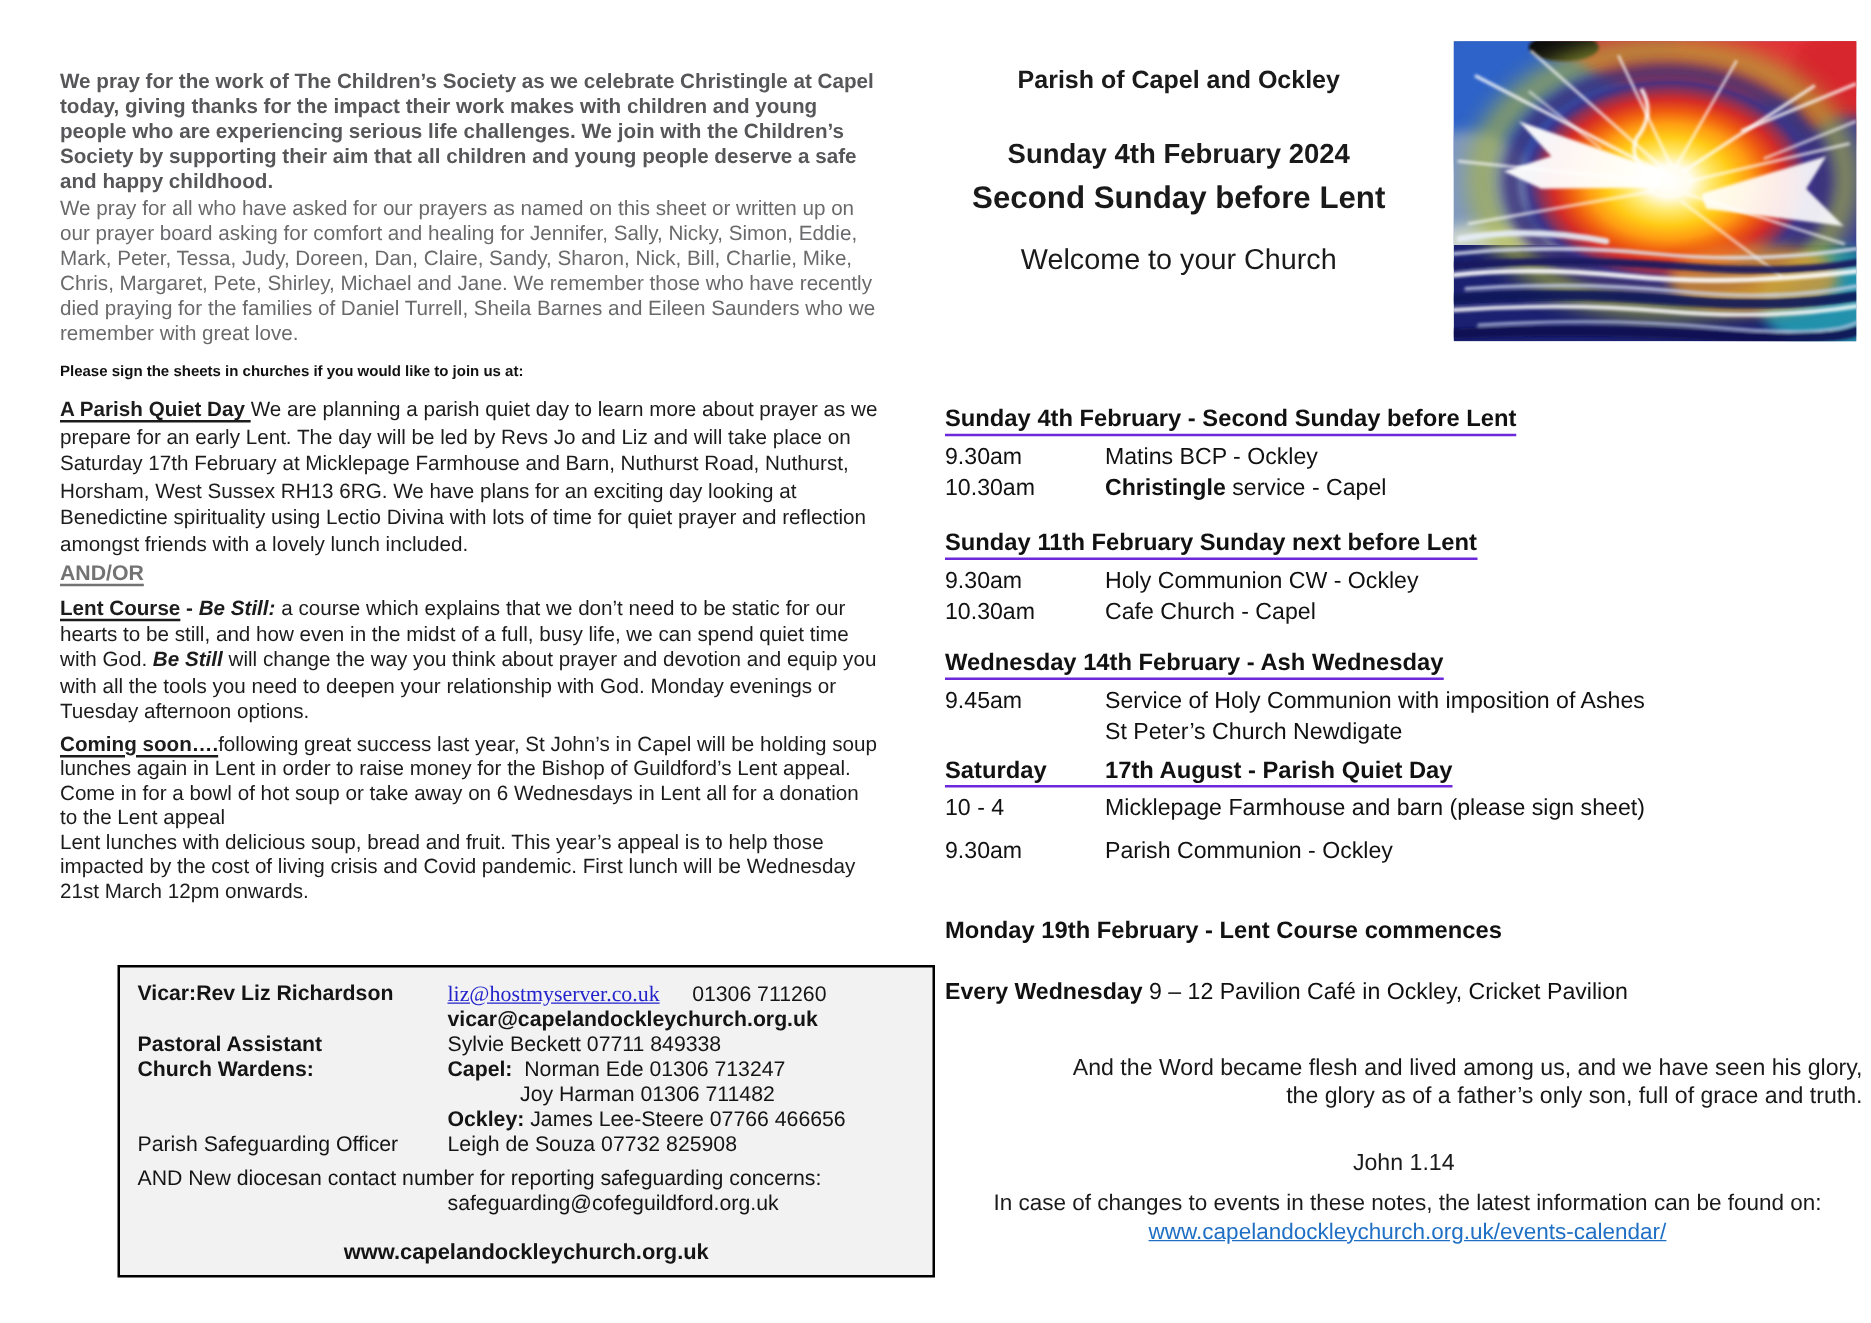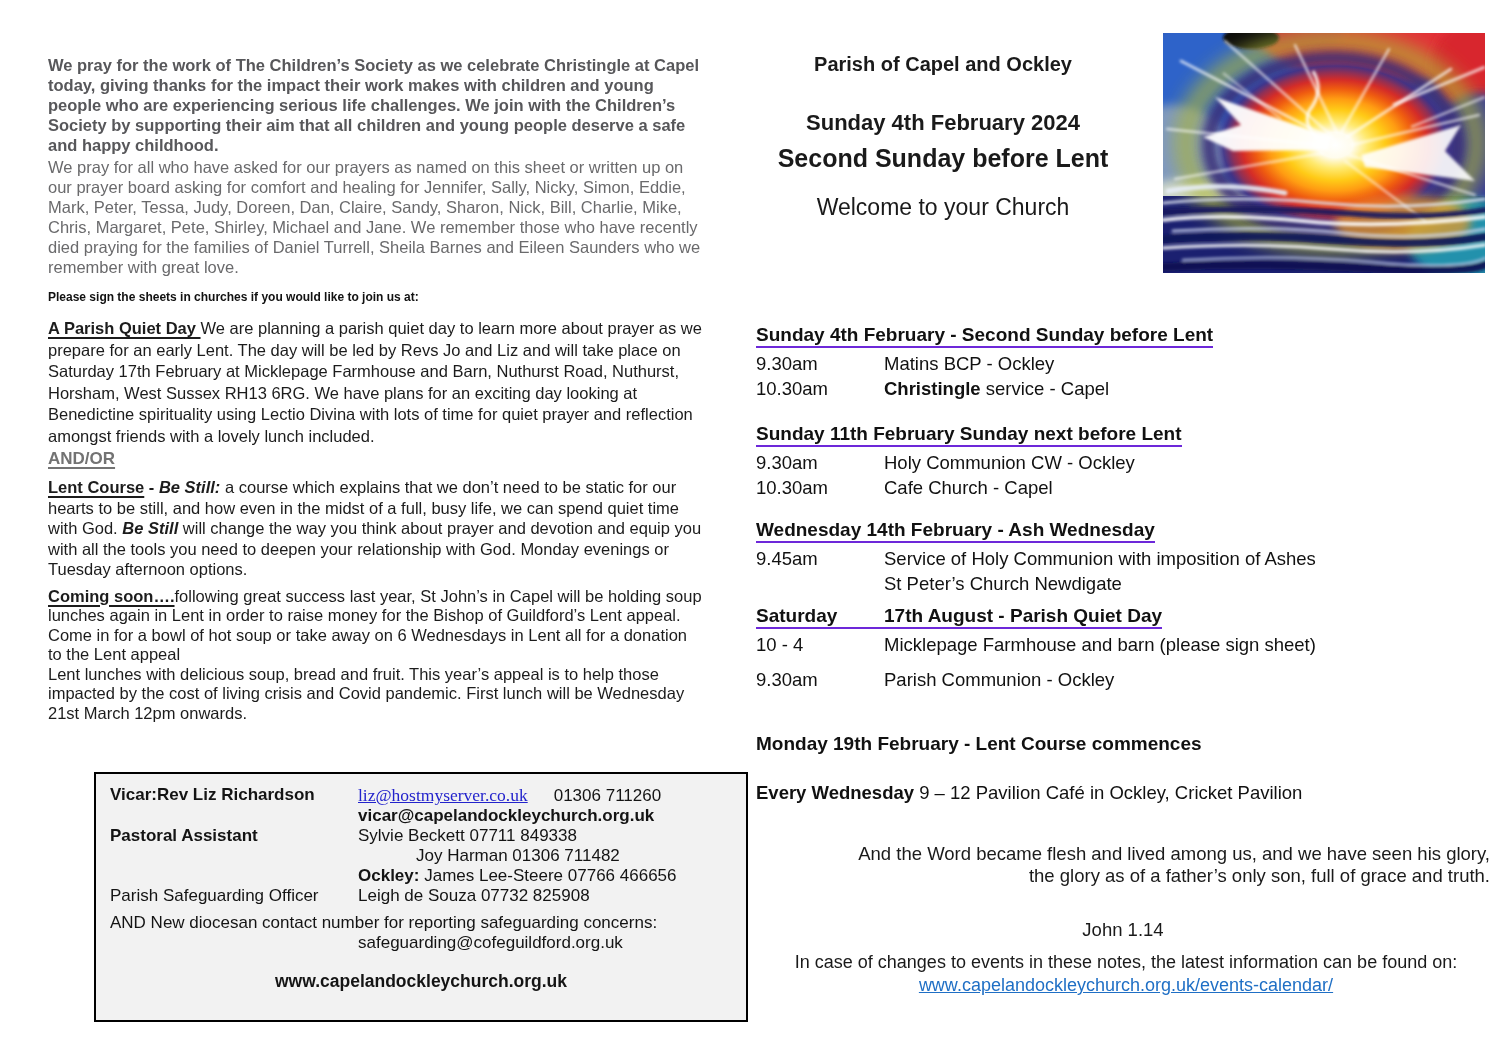--- a/index.html
+++ b/index.html
@@ -77,20 +77,24 @@
       <span class="cb-label b">Vicar:Rev Liz Richardson</span>
       <span class="cb-value"><a href="#" class="email-link">liz@hostmyserver.co.uk</a><span class="phone-gap">01306 711260</span></span>
     </div>
     <div class="cb-row">
       <span class="cb-label"></span>
       <span class="b">vicar@capelandockleychurch.org.uk</span>
     </div>
     <div class="cb-row">
       <span class="cb-label b">Pastoral Assistant</span>
       <span>Sylvie Beckett 07711 849338</span>
+    </div>
+    <div class="cb-row">
+      <span class="cb-label b">Church Wardens:</span>
+      <span><span class="b">Capel:</span>&nbsp;&nbsp;<span>Norman Ede 01306 713247</span></span>
     </div>
     <div class="cb-row">
       <span class="cb-label"></span>
       <span class="cb-indent2" style="margin-left:58px;">Joy Harman 01306 711482</span>
     </div>
     <div class="cb-row">
       <span class="cb-label"></span>
       <span><span class="b">Ockley:</span> <span>James Lee-Steere 07766 466656</span></span>
     </div>
     <div class="cb-row">

